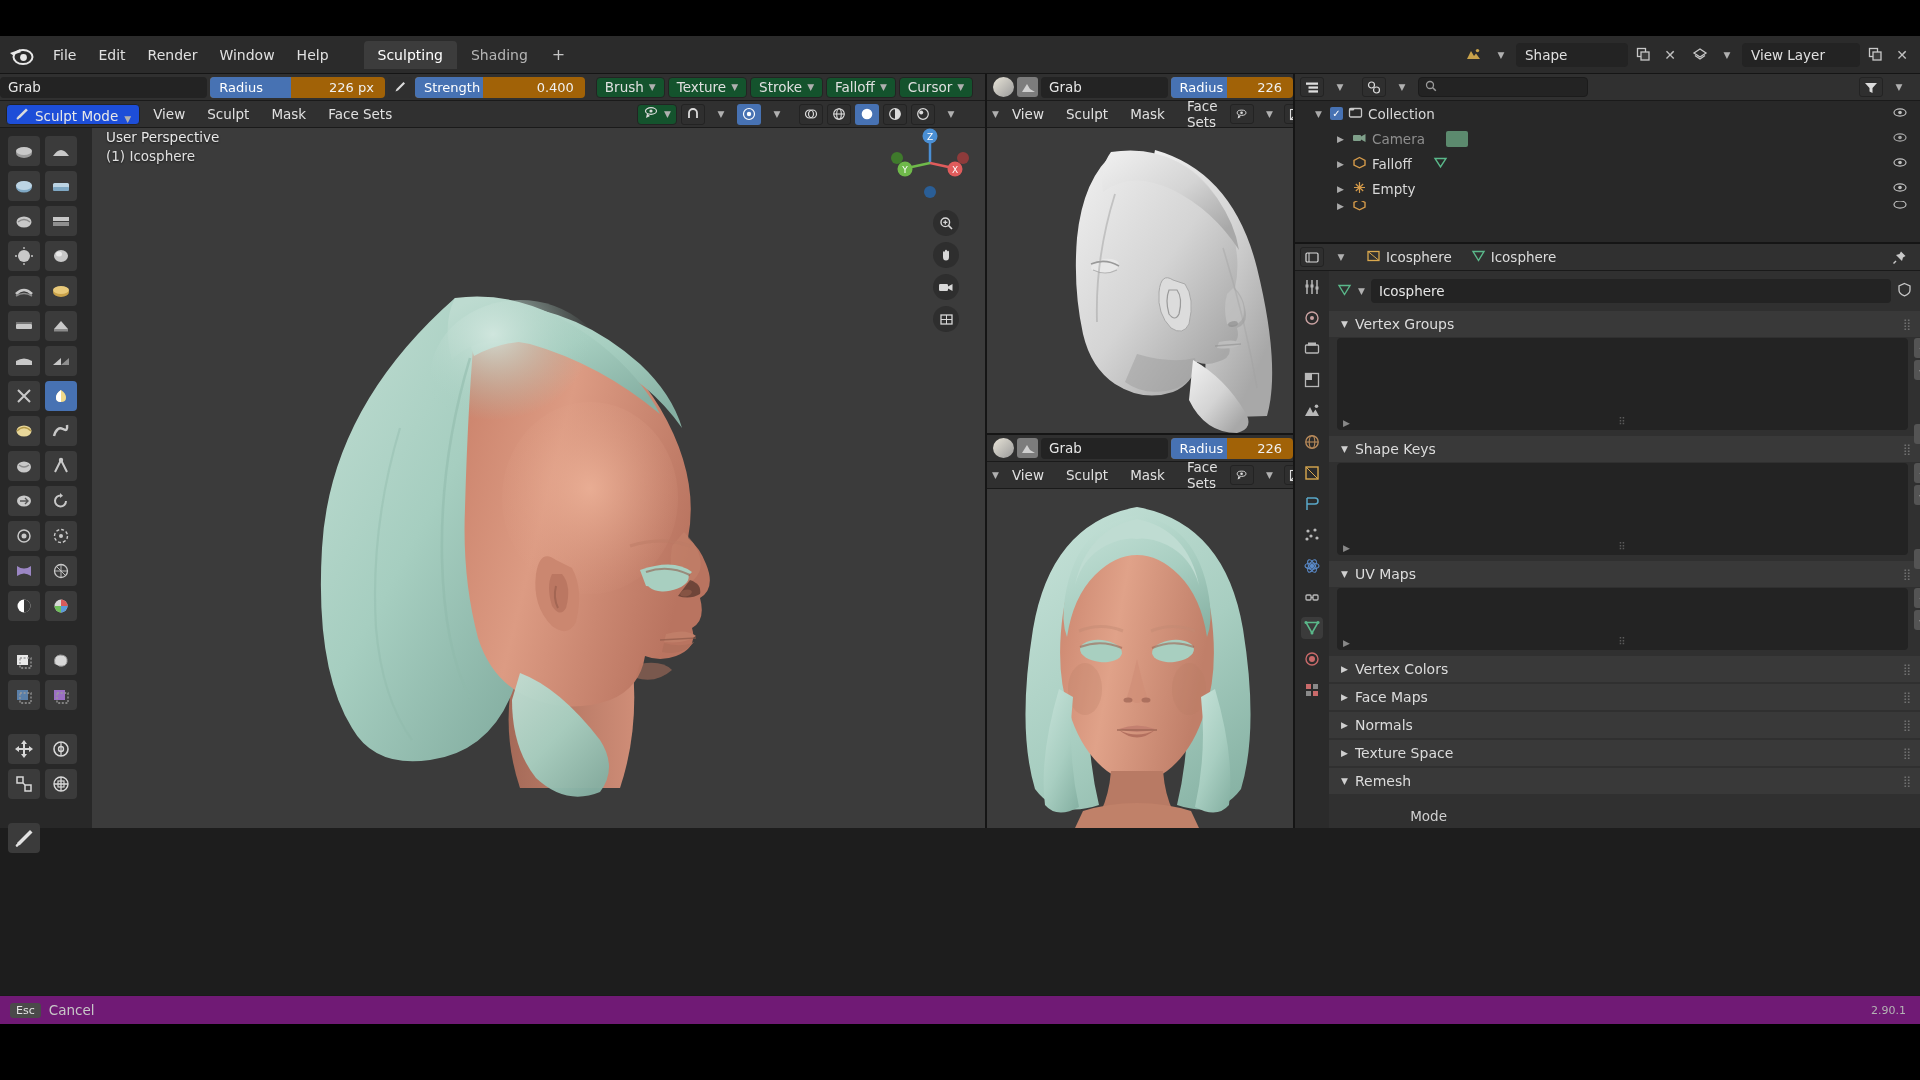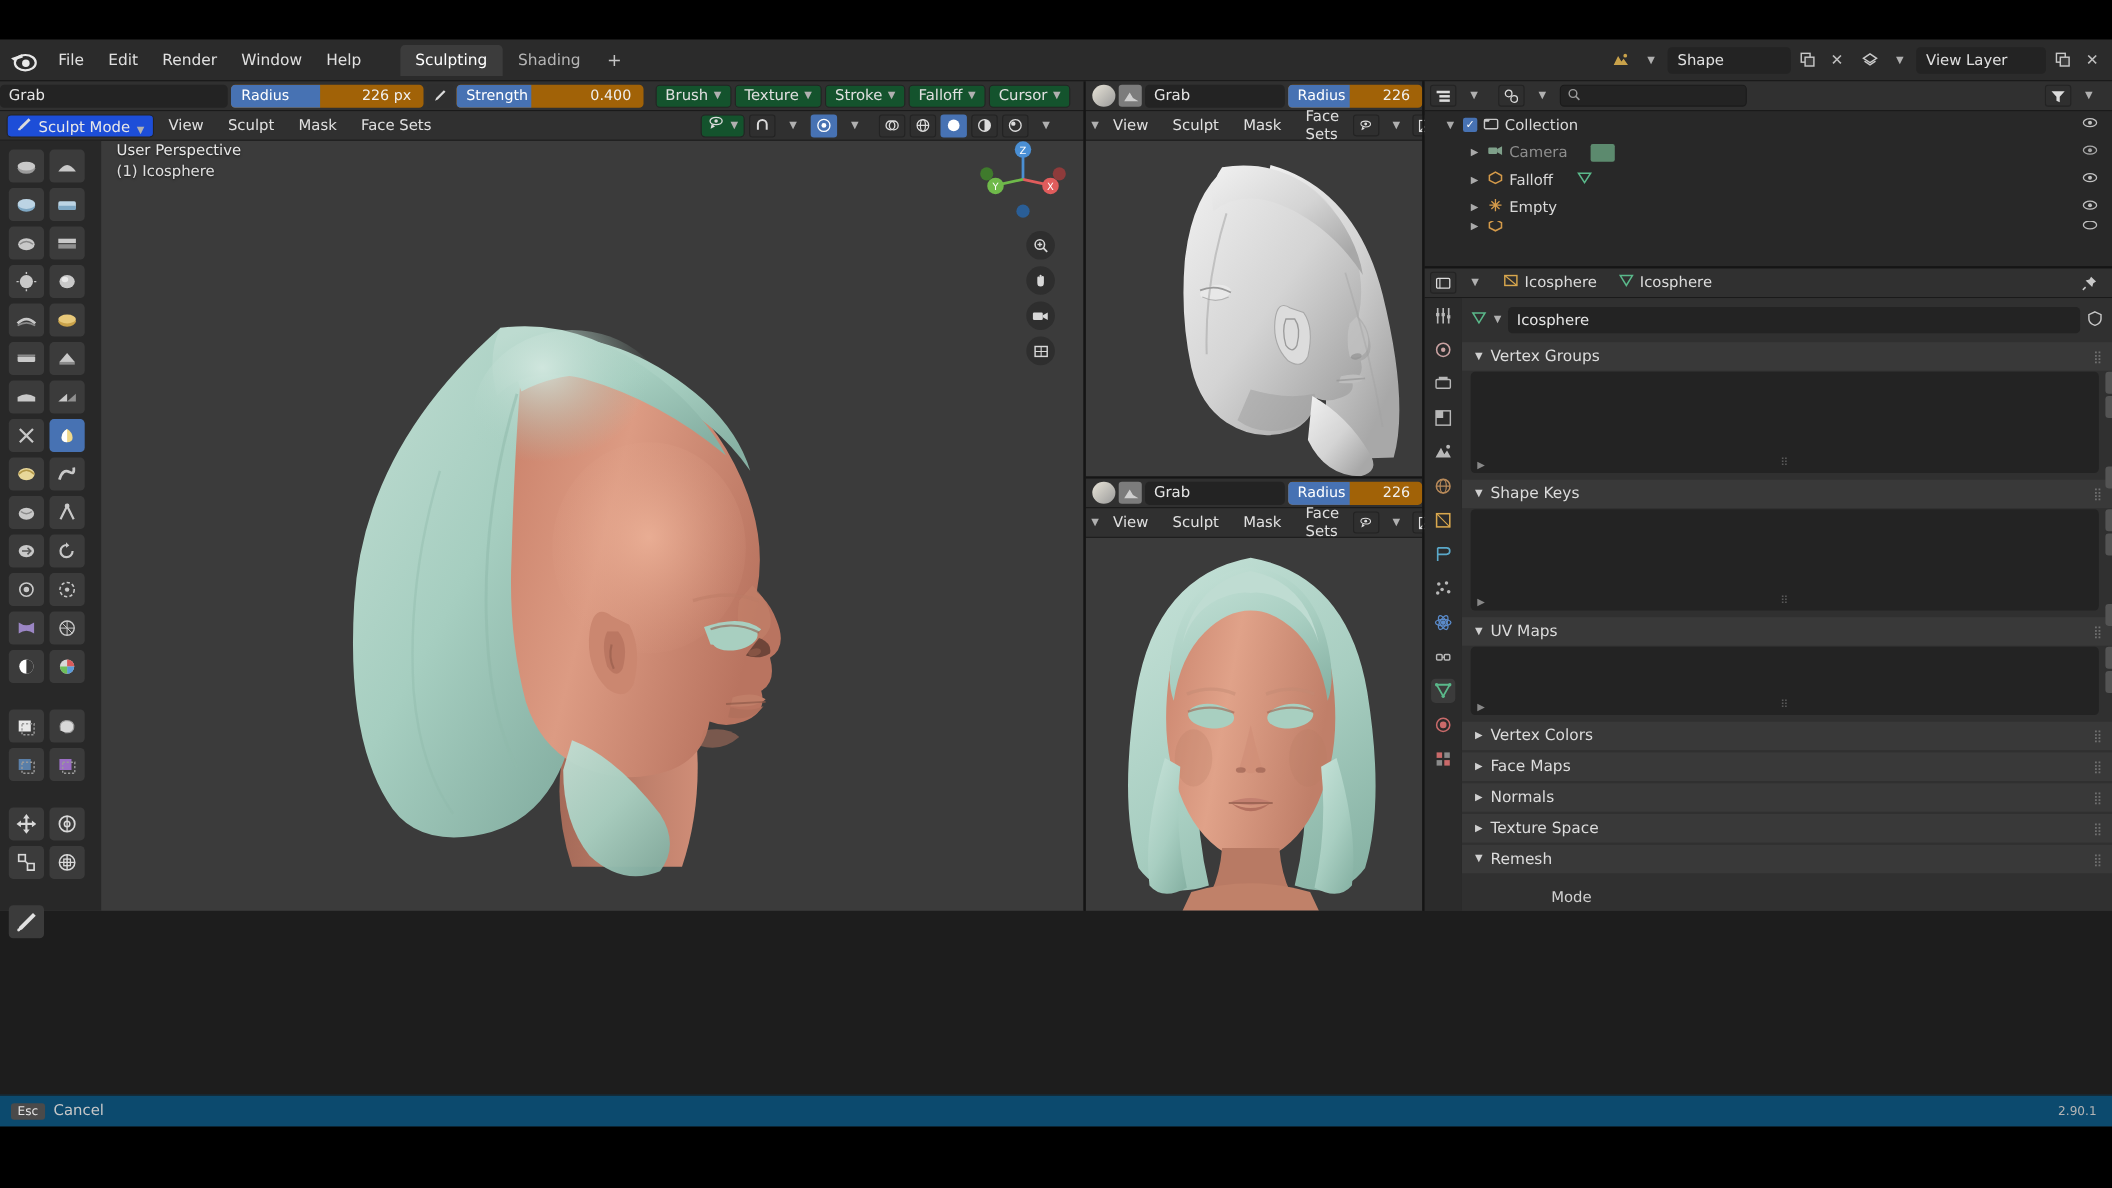--- a/index.html
+++ b/index.html
@@ -244,21 +244,21 @@
   .segctl { flex:1; display:flex; gap:2px; height:22px; }
   .seg {
     flex:1; display:flex; align-items:center; justify-content:center;
     background:#545454; color:#e8e8e8; font-size:13.5px; border-radius:4px;
   }
   .seg.on { background:#4772b3; color:#fff; }
 
   
   .statusbar {
     position:absolute; left:0; bottom:56px; width:1920px; height:29px;
-    background:#0c4a6e; display:flex; align-items:center;
+    background:#701a75; display:flex; align-items:center;
     padding-left:10px; gap:8px; color:#c8c8c8; font-size:13.5px;
     border-top:1px solid #1a1a1a;
   }
   .esckey {
     background:#4a4a4a; border-radius:3px; padding:1px 6px;
     font-size:11px; color:#e4e4e4;
   }
   .version { margin-left:auto; margin-right:14px; color:#b4b4b4; font-size:11px; }
 
   .divider-v { position:absolute; background:#151515; width:2px; }

